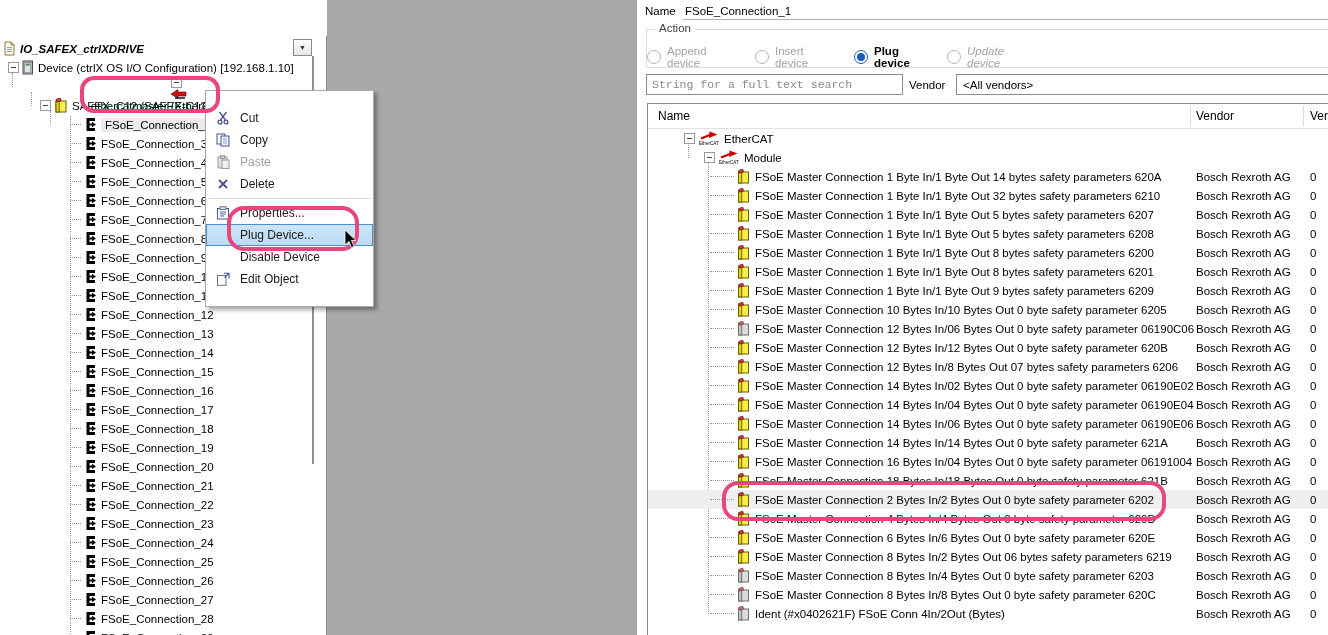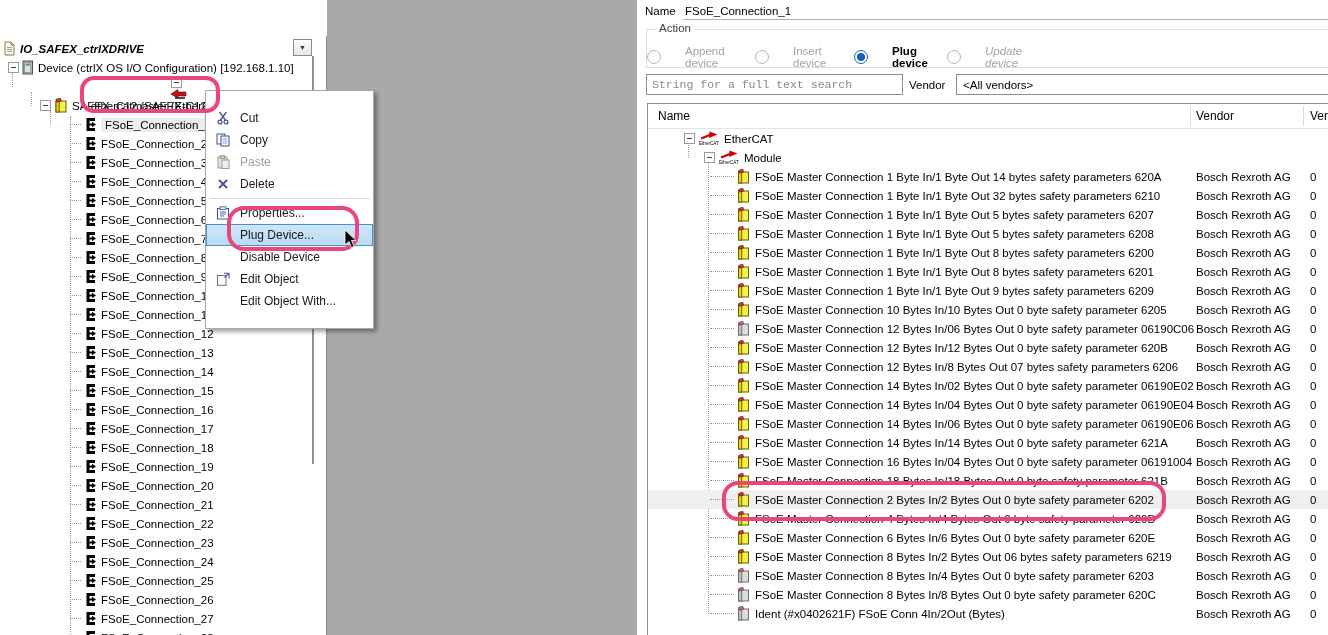--- a/index.html
+++ b/index.html
@@ -49,21 +49,21 @@
     background:linear-gradient(var(--menu-fill-top,#cfe6f8),var(--menu-fill,#b9dbf3));
     outline:1px solid var(--menu-border,#4a90c8);outline-offset:-1px;
   }
   
   .dialog{position:absolute;left:637px;top:0;width:763px;height:635px;background:#fff;}
   .fld-label{position:absolute;font-size:11.5px;color:#000;}
   .name-underline{position:absolute;left:46px;right:0;top:19px;height:1px;background:#b0b0b0;}
   .action-box{position:absolute;left:9px;top:29px;right:-10px;height:37px;border:1px solid #dcdcdc;}
   .action-legend{position:absolute;left:8px;top:-8px;background:#fff;padding:0 4px;font-size:11.5px;color:#3d3d3d;}
   .radio-row{position:absolute;left:10px;top:45px;height:14px;}
-  .radio-opt{position:absolute;display:flex;align-items:center;gap:24px;font-size:11.5px;}
+  .radio-opt{position:absolute;display:flex;align-items:center;gap:6px;font-size:11.5px;}
   .radio{width:12px;height:12px;border-radius:50%;background:#fff;border:1px solid #b4b4b4;flex:none;position:relative;}
   .radio-opt.dis{color:#a3a3a3;}
   .radio-opt.sel{color:#000;font-weight:700;}
   .radio-opt.sel .radio{border:1.5px solid var(--radio-blue,#1b5eb5);}
   .radio-opt.sel .radio::after{content:"";position:absolute;inset:2px;border-radius:50%;background:var(--radio-blue,#1b5eb5);}
   .search-input{
     position:absolute;left:9px;top:74px;width:245px;height:19px;
     border:1px solid #8c8c8c;font-size:11.5px;padding:0 5px;outline:none;
     font-family:Liberation Mono, monospace;color:#333;
   }
@@ -157,31 +157,20 @@
         </div>
         <div class="trow conn">
           <span class="stub"></span>
           <span class="ticon">
             <svg width="13" height="15">
               <path d="M11,2.5 H4 V12.5 H11" stroke="#000" stroke-width="3" fill="none"></path>
               <path d="M4,7.5 H8" stroke="#000" stroke-width="2"></path>
               <path d="M8,4.8 L12,7.5 L8,10.2 Z" fill="#000"></path>
             </svg>
           </span>
-          <span class="lbl">FSoE_Connection_2</span>
-        </div>
-        <div class="trow conn">
-          <span class="stub"></span>
-          <span class="ticon">
-            <svg width="13" height="15">
-              <path d="M11,2.5 H4 V12.5 H11" stroke="#000" stroke-width="3" fill="none"></path>
-              <path d="M4,7.5 H8" stroke="#000" stroke-width="2"></path>
-              <path d="M8,4.8 L12,7.5 L8,10.2 Z" fill="#000"></path>
-            </svg>
-          </span>
           <span class="lbl">FSoE_Connection_3</span>
         </div>
         <div class="trow conn">
           <span class="stub"></span>
           <span class="ticon">
             <svg width="13" height="15">
               <path d="M11,2.5 H4 V12.5 H11" stroke="#000" stroke-width="3" fill="none"></path>
               <path d="M4,7.5 H8" stroke="#000" stroke-width="2"></path>
               <path d="M8,4.8 L12,7.5 L8,10.2 Z" fill="#000"></path>
             </svg>
@@ -540,24 +529,20 @@
     </div>
     <div class="mitem">
       <span class="icell">
         <svg width="14" height="14">
           <rect x="1.5" y="3.5" width="8.5" height="9.8" fill="#fff" stroke="#6a6f8a"></rect>
           <path d="M8,1.2 H13 V6.2 M13,1.2 L8.5,5.7" stroke="#44518e" stroke-width="1.1" fill="none"></path>
         </svg>
       </span>
       <span>Edit Object</span>
     </div>
-    <div class="mitem">
-      <span class="icell"></span>
-      <span>Edit Object With...</span>
-    </div>
   </div>
 
 <div class="dialog">
   <div class="fld-label" style="left:8px;top:5px;">Name</div>
   <div class="fld-label" style="left:48px;top:5px;">FSoE_Connection_1</div>
   <div class="name-underline"></div>
 
   <div class="action-box">
     <div class="action-legend">Action</div>
   </div>

